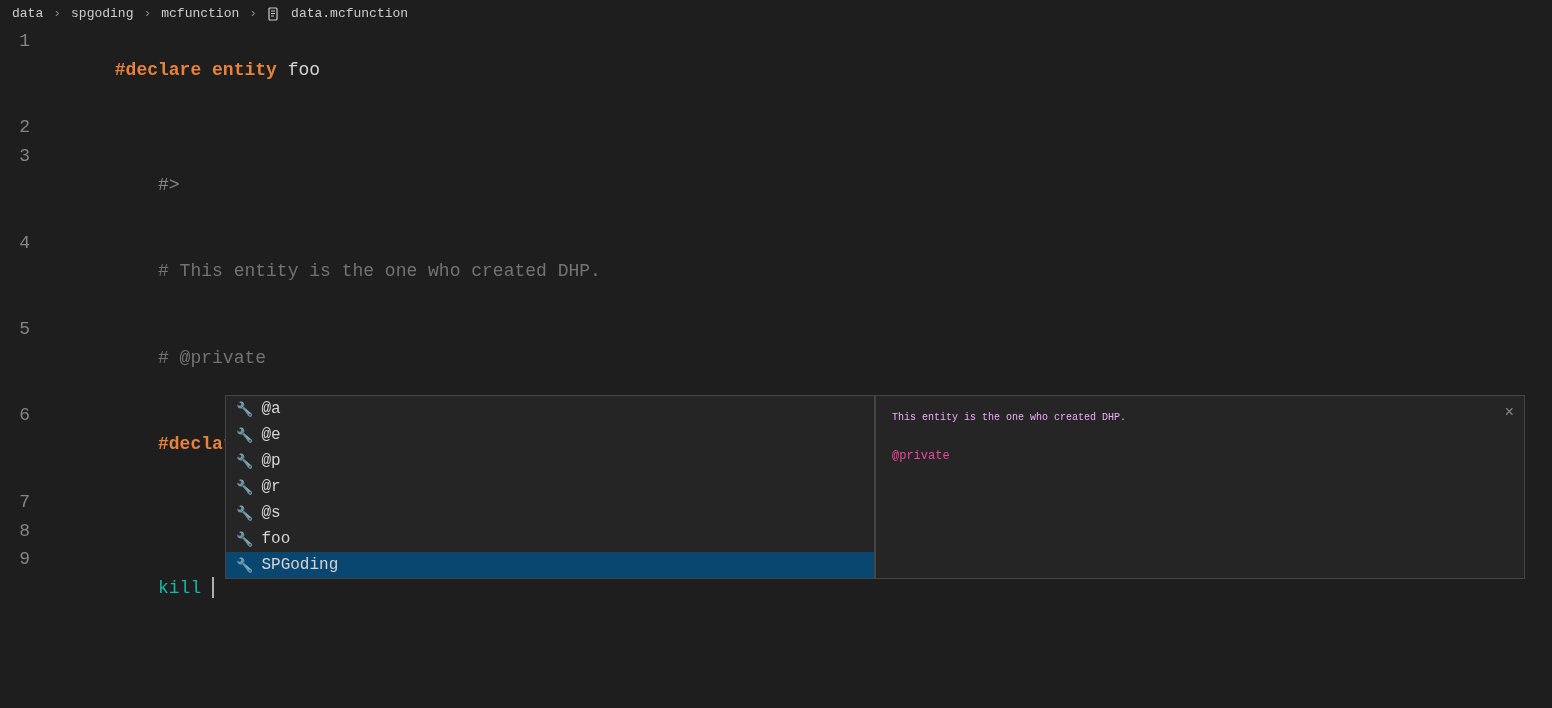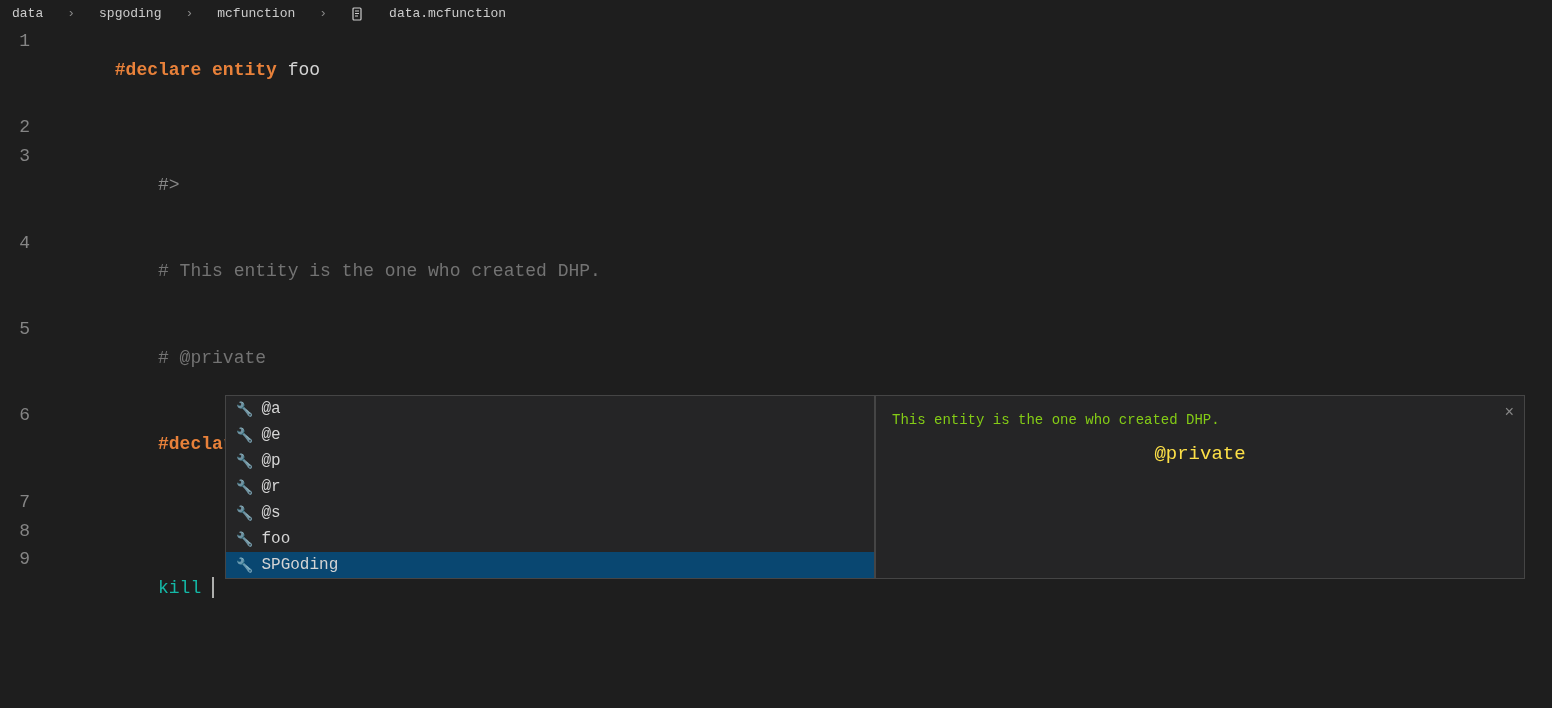--- a/index.html
+++ b/index.html
@@ -17,21 +17,21 @@
       color: #d4d4d4;
     }
 
     .breadcrumb-bar {
       background-color: #1e1e1e;
       padding: 6px 12px;
       font-size: 13px;
       color: #cccccc;
       display: flex;
       align-items: center;
-      gap: 22px;
+      gap: 8px;
       border-bottom: none;
     }
 
     .breadcrumb-separator {
       color: #888;
       margin: 0 2px;
     }
 
     .breadcrumb-file-icon {
       width: 14px;
@@ -164,30 +164,29 @@
     .tooltip-close {
       position: absolute;
       top: 8px;
       right: 10px;
       color: #888;
       cursor: pointer;
       font-size: 16px;
     }
 
     .tooltip-title {
-      font-size: 14px;
-      color: #84cc16;
-      margin-bottom: 12px;
+      font-size: 10px;
+      color: #f0abfc;
+      margin-bottom: 24px;
       line-height: 1.5;
     }
 
     .tooltip-private {
-      color: #fde047;
-      font-size: 19px;
-      text-align: center;
+      color: #ec4899;
+      font-size: 12px;
     }
   </style>
 </head>
 <body>
 
 <div class="breadcrumb-bar">
   <span>data</span>
   <span class="breadcrumb-separator">›</span>
   <span>spgoding</span>
   <span class="breadcrumb-separator">›</span>

